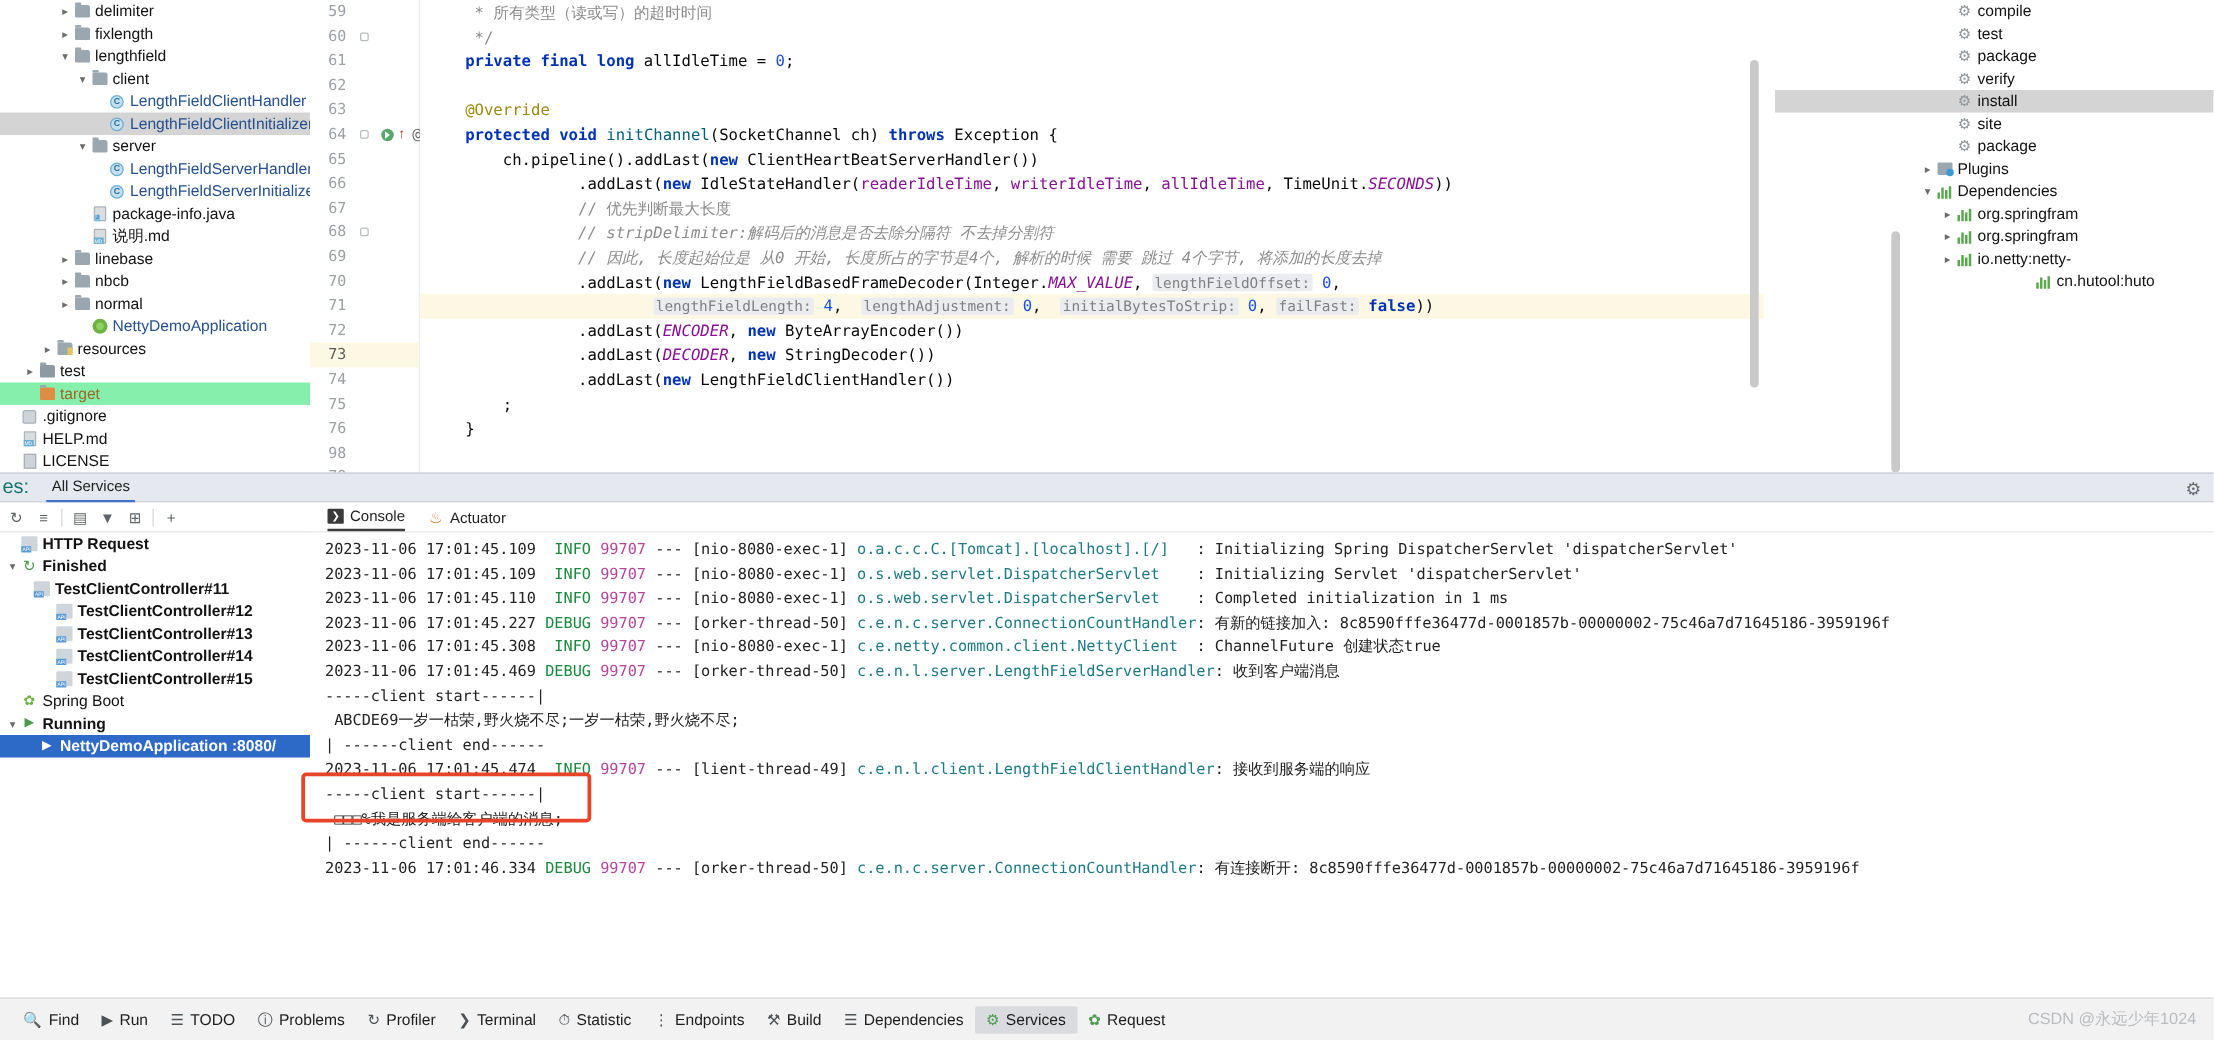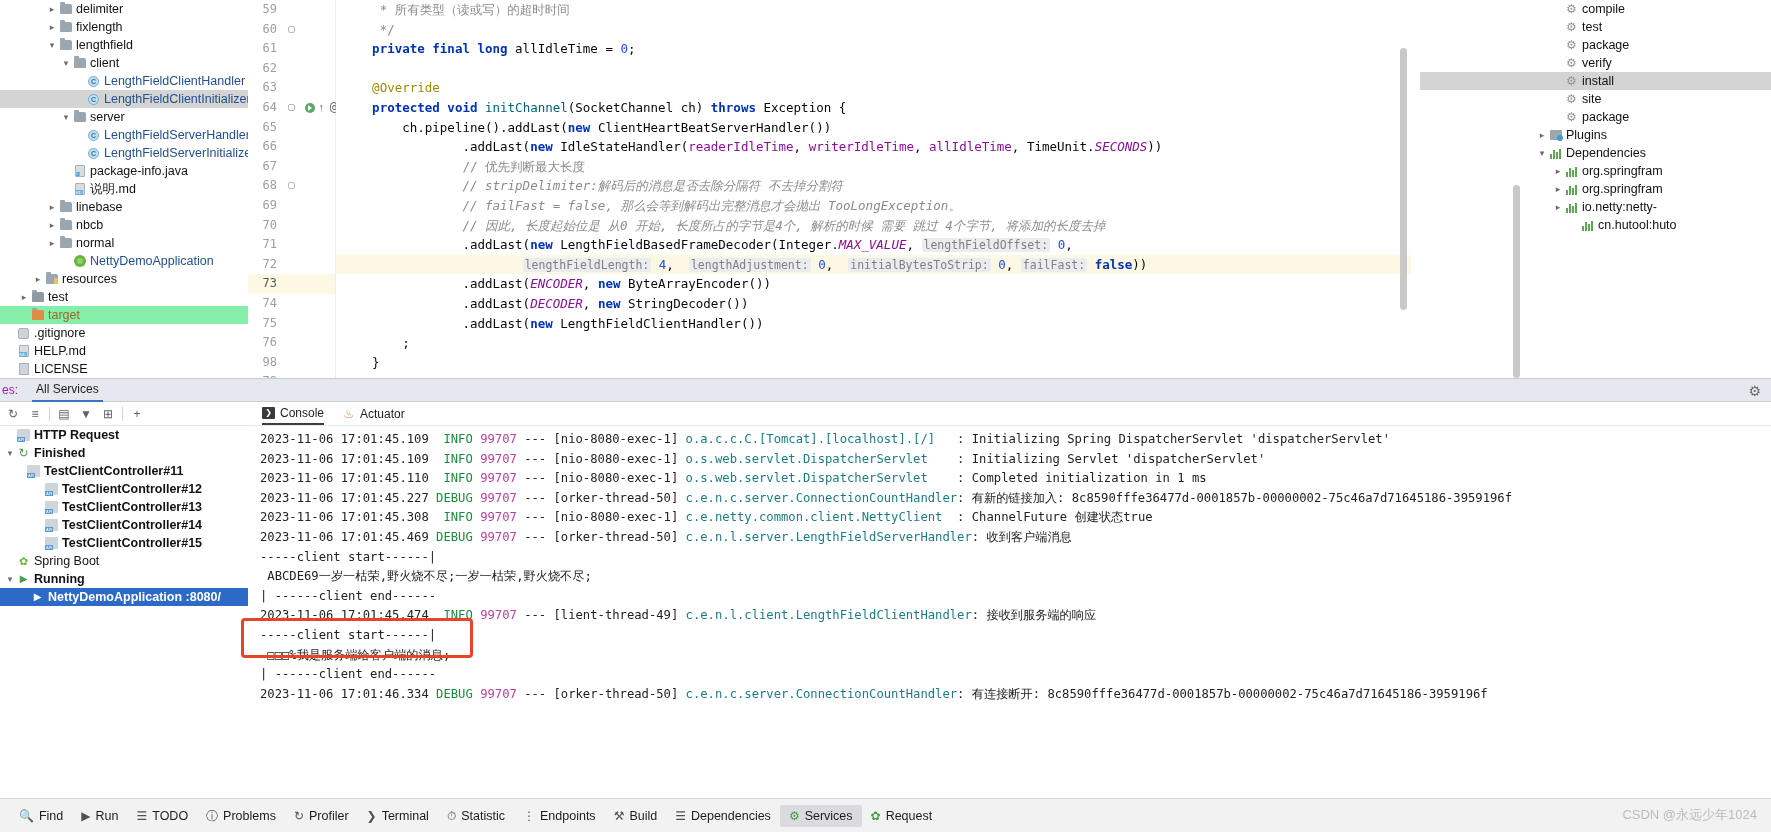--- a/index.html
+++ b/index.html
@@ -111,21 +111,21 @@
   .depico { width:12px; height:11px; flex:none; display:flex; align-items:flex-end; gap:1px; }
   .depico i { width:2px; background:#5aa94f; display:block; }
   .mv-scroll { position:absolute; left:93px; top:185px; width:7px; height:193px; background:#c9c9c9; border-radius:4px; }
 
   
   .services-header {
     position:absolute; left:0; top:378px; width:1771px; height:24px;
     background:#e5e8ef; border-top:1px solid #c9ccd1; border-bottom:1px solid #c9ccd1;
     display:flex; align-items:center;
   }
-  .sv-label { font-size:12px; color:#a21caf; padding-left:2px; }
+  .sv-label { font-size:16px; color:#0f766e; padding-left:2px; }
   .sv-tab {
     margin-left:14px; font-size:12px; color:#1d1d1d; height:23px;
     display:flex; align-items:center; padding:0 4px; border-bottom:2px solid #3d73c7;
   }
   .sv-gear-right { position:absolute; right:10px; top:5px; color:#6b6b6b; font-size:14px; line-height:14px; }
 
   .svc-panel { position:absolute; left:0; top:402px; width:248px; height:396px; background:#ffffff; }
   .svc-toolbar {
     height:24px; display:flex; align-items:center; gap:0px;
     border-bottom:1px solid #e3e5e8; padding-left:2px;
@@ -420,21 +420,20 @@
         <div class="cline"><span class="cm2">     * 所有类型（读或写）的超时时间</span></div>
         <div class="cline"><span class="cm2">     */</span></div>
         <div class="cline"><span class="kw">    private final long </span><span class="pln">allIdleTime </span><span class="pln">= </span><span class="num">0</span><span class="pln">;</span></div>
         <div class="cline"><span class="pln"></span></div>
         <div class="cline"><span class="ann">    @Override</span></div>
         <div class="cline"><span class="kw">    protected void </span><span class="mth">initChannel</span><span class="pln">(SocketChannel ch) </span><span class="kw">throws </span><span class="pln">Exception {</span></div>
         <div class="cline"><span class="pln">        ch.pipeline().addLast(</span><span class="kw">new </span><span class="pln">ClientHeartBeatServerHandler())</span></div>
         <div class="cline"><span class="pln">                .addLast(</span><span class="kw">new </span><span class="pln">IdleStateHandler(</span><span class="fld">readerIdleTime</span><span class="pln">, </span><span class="fld">writerIdleTime</span><span class="pln">, </span><span class="fld">allIdleTime</span><span class="pln">, TimeUnit.</span><span class="stat">SECONDS</span><span class="pln">))</span></div>
         <div class="cline"><span class="cm2">                // 优先判断最大长度</span></div>
         <div class="cline"><span class="cm">                // stripDelimiter:解码后的消息是否去除分隔符 不去掉分割符</span></div>
-        <div class="cline"><span class="cm">                // failFast = false, 那么会等到解码出完整消息才会抛出 TooLongException。</span></div>
         <div class="cline"><span class="cm">                // 因此, 长度起始位是 从0 开始, 长度所占的字节是4个, 解析的时候 需要 跳过 4个字节, 将添加的长度去掉</span></div>
         <div class="cline"><span class="pln">                .addLast(</span><span class="kw">new </span><span class="pln">LengthFieldBasedFrameDecoder(Integer.</span><span class="stat">MAX_VALUE</span><span class="pln">, </span><span class="hint">lengthFieldOffset:</span><span class="pln"> </span><span class="num">0</span><span class="pln">,</span></div>
         <div class="cline hl"><span class="pln">                        </span><span class="hint">lengthFieldLength:</span><span class="pln"> </span><span class="num">4</span><span class="pln">,  </span><span class="hint">lengthAdjustment:</span><span class="pln"> </span><span class="num">0</span><span class="pln">,  </span><span class="hint">initialBytesToStrip:</span><span class="pln"> </span><span class="num">0</span><span class="pln">, </span><span class="hint">failFast:</span><span class="pln"> </span><span class="kw">false</span><span class="pln">))</span></div>
         <div class="cline"><span class="pln">                .addLast(</span><span class="stat">ENCODER</span><span class="pln">, </span><span class="kw">new </span><span class="pln">ByteArrayEncoder())</span></div>
         <div class="cline"><span class="pln">                .addLast(</span><span class="stat">DECODER</span><span class="pln">, </span><span class="kw">new </span><span class="pln">StringDecoder())</span></div>
         <div class="cline"><span class="pln">                .addLast(</span><span class="kw">new </span><span class="pln">LengthFieldClientHandler())</span></div>
         <div class="cline"><span class="pln">        ;</span></div>
         <div class="cline"><span class="pln">    }</span></div>
       <div class="edscroll"></div>
     </div>
@@ -537,21 +536,21 @@
           <span class="ficon">
             <span class="depico">
               <i style="height:5px"></i>
               <i style="height:9px"></i>
               <i style="height:7px"></i>
               <i style="height:10px"></i>
             </span>
           </span>
           <span class="lbl plain">io.netty:netty-</span>
         </div>
-        <div class="mv-row" style="padding-left: 148px;">
+        <div class="mv-row" style="padding-left: 148px; justify-content: center;">
           <span class="arrow none"></span>
           <span class="ficon">
             <span class="depico">
               <i style="height:5px"></i>
               <i style="height:9px"></i>
               <i style="height:7px"></i>
               <i style="height:10px"></i>
             </span>
           </span>
           <span class="lbl plain">cn.hutool:huto</span>

